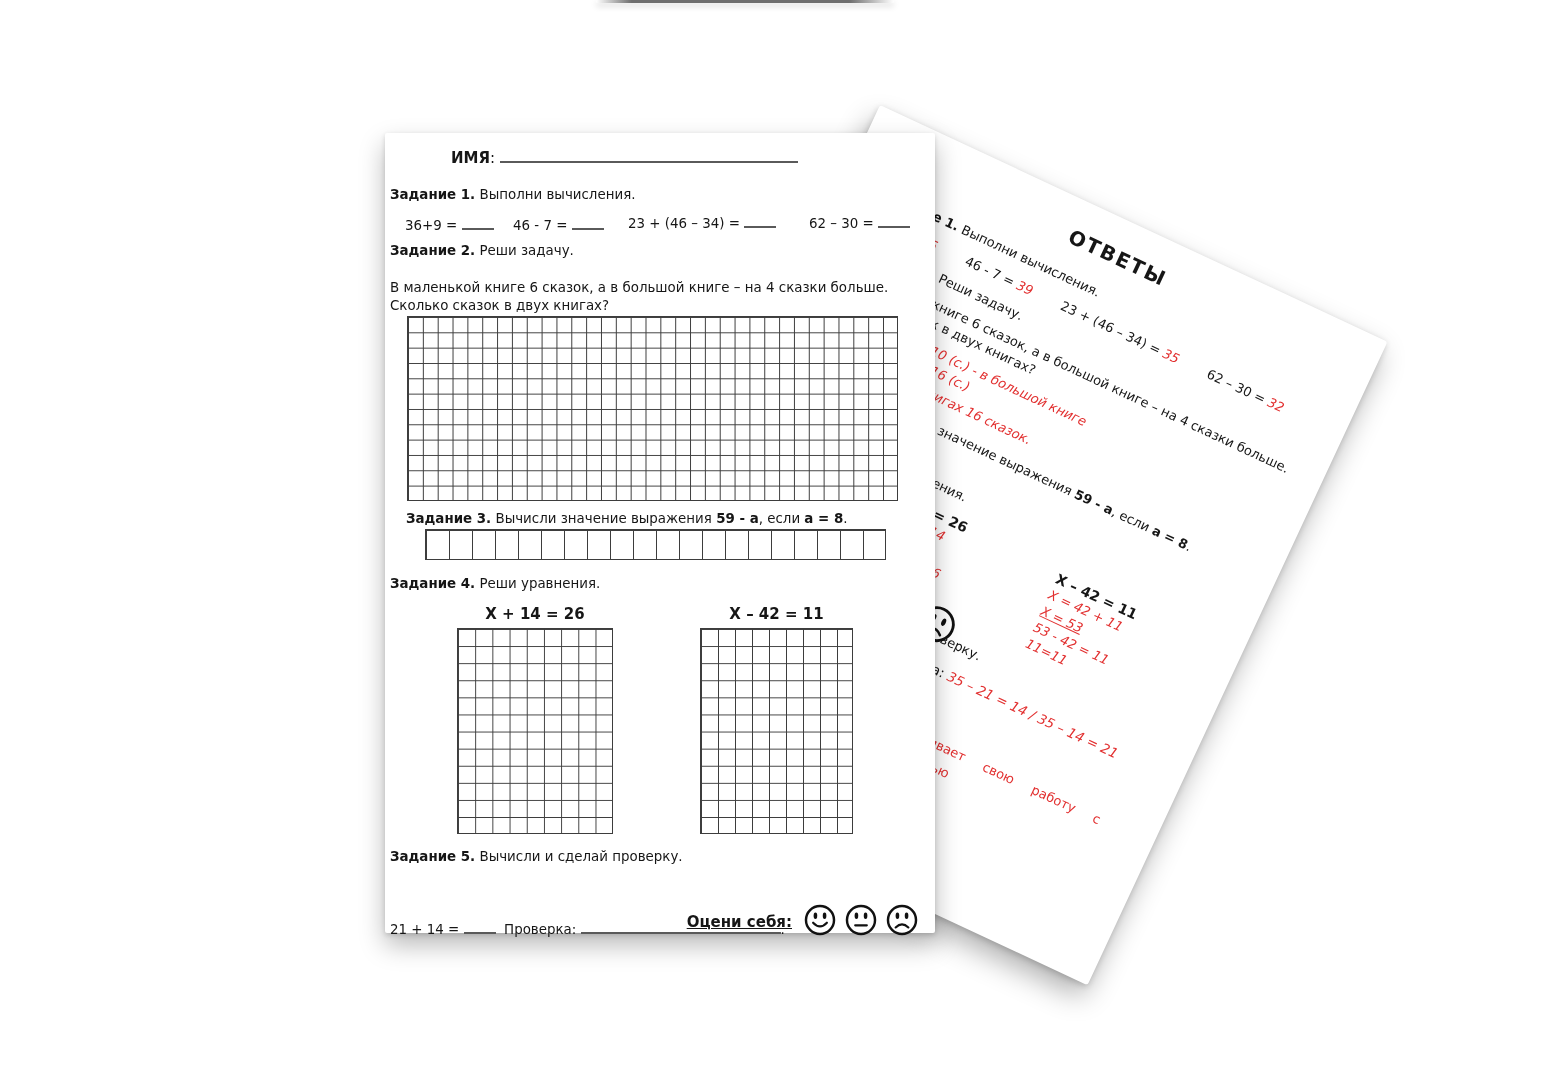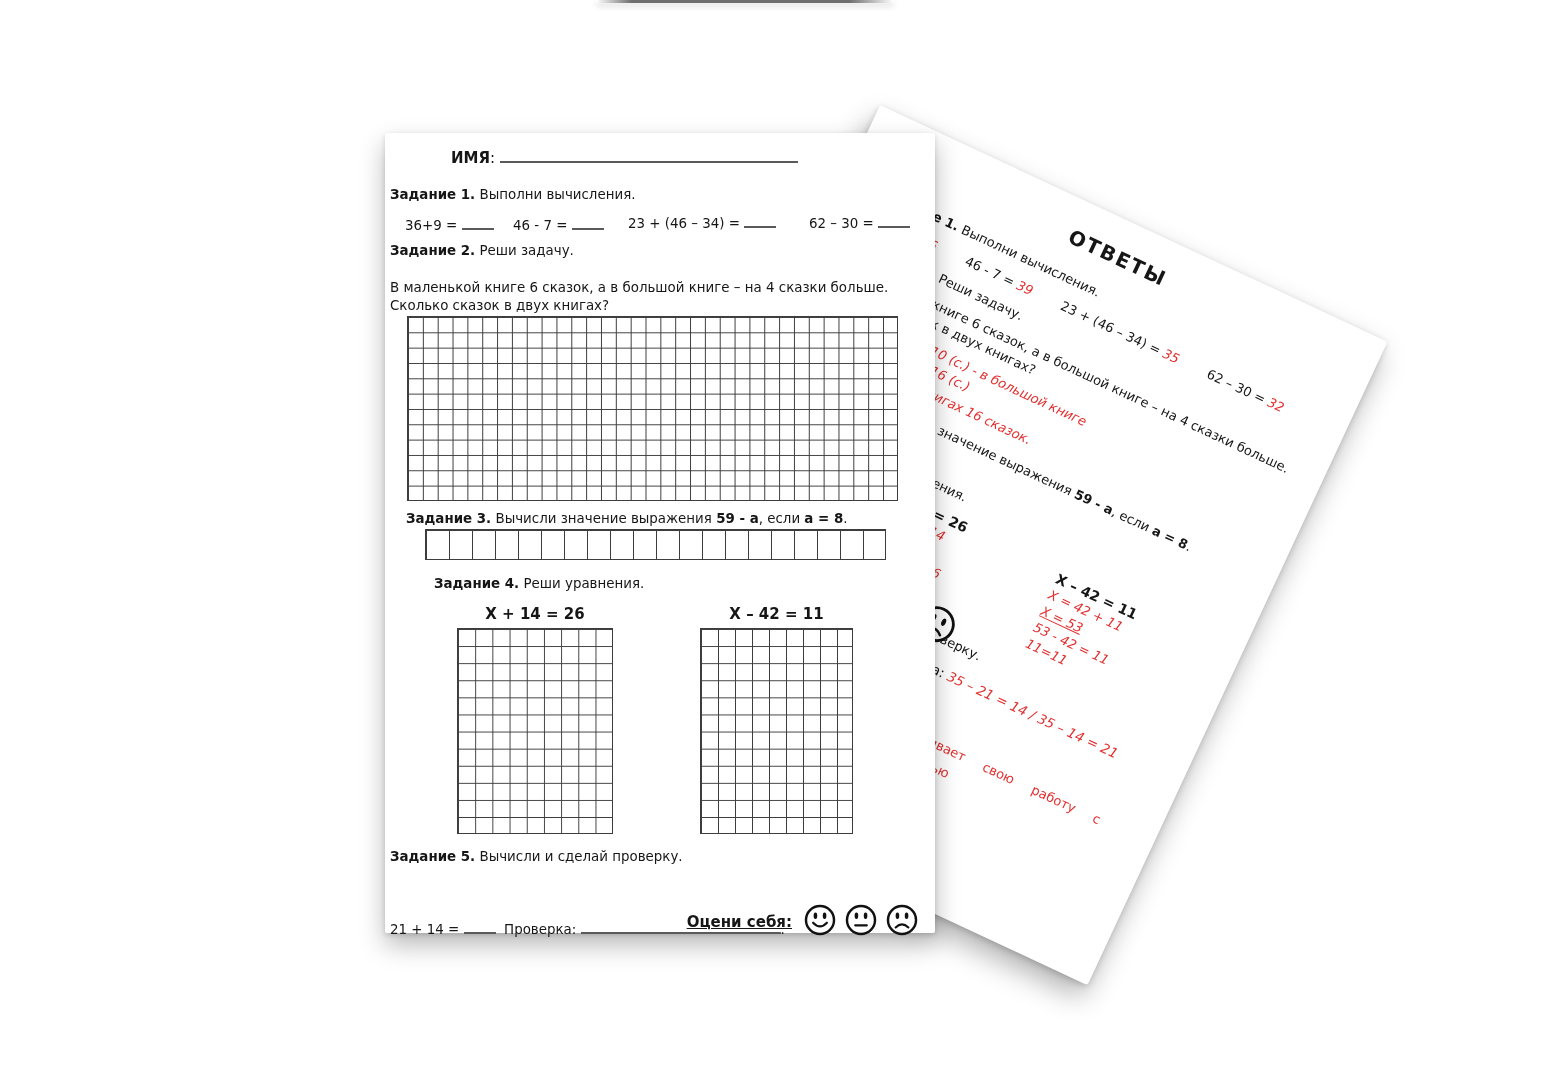--- a/index.html
+++ b/index.html
@@ -163,21 +163,21 @@
     <div class="fp-item grid work-grid"></div>
 
     <div class="fp-item" style="left:21px; top:378px;">
       <b class="h">Задание 3.</b>
       <span>Вычисли значение выражения</span>
       <b class="h">59 - а</b><span>, если</span>
       <b class="h">а = 8</b><span>.</span>
     </div>
     <div class="fp-item grid answer-strip"></div>
 
-    <div class="fp-item" style="left:5px; top:443px;margin-left:44px;">
+    <div class="fp-item" style="left:5px; top:443px;">
       <b class="h">Задание 4.</b>
       <span>Реши уравнения.</span>
     </div>
     <div class="fp-item eq-title" style="left:72px; top:472px; width:156px;">Х + 14 = 26</div>
     <div class="fp-item eq-title" style="left:315px; top:472px; width:153px;">Х – 42 = 11</div>
     <div class="fp-item grid eq-grid-left"></div>
     <div class="fp-item grid eq-grid-right"></div>
 
     <div class="fp-item" style="left:5px; top:716px;">
       <b class="h">Задание 5.</b>

